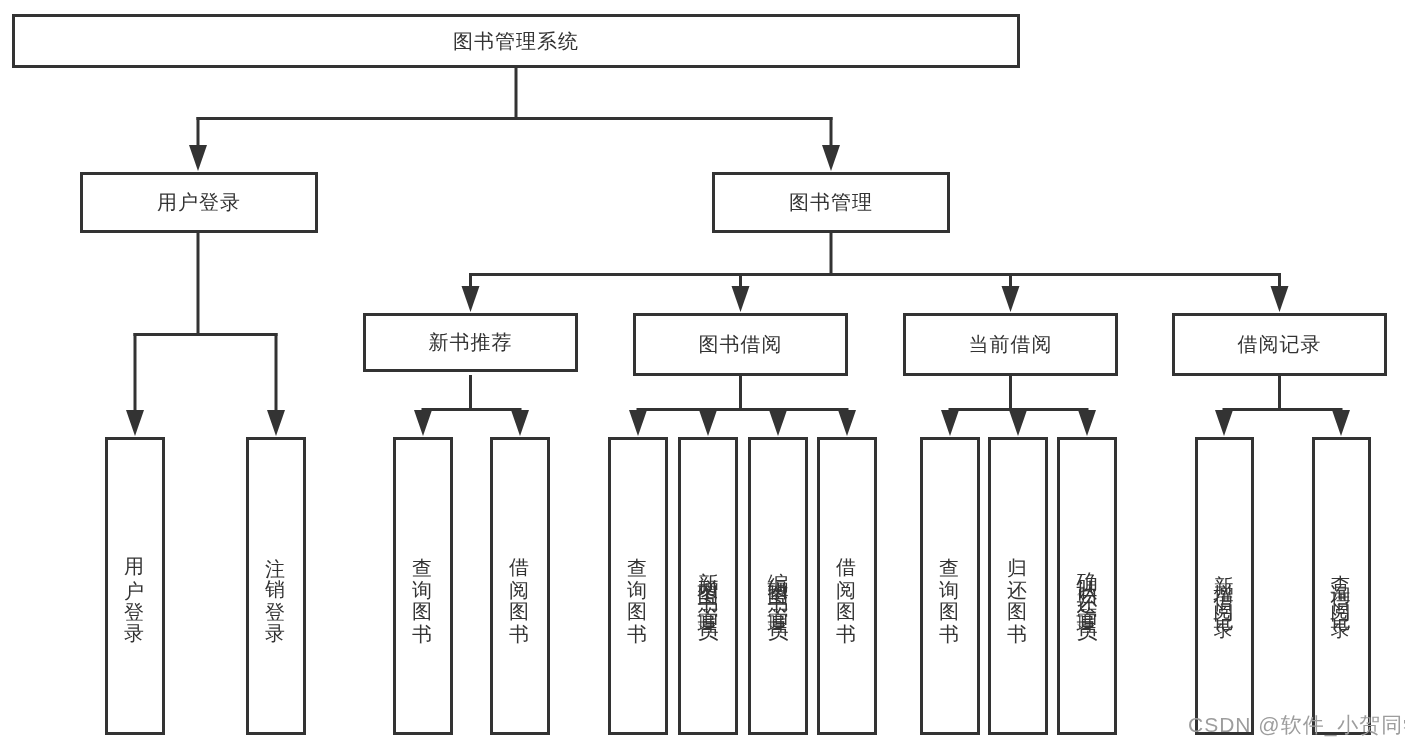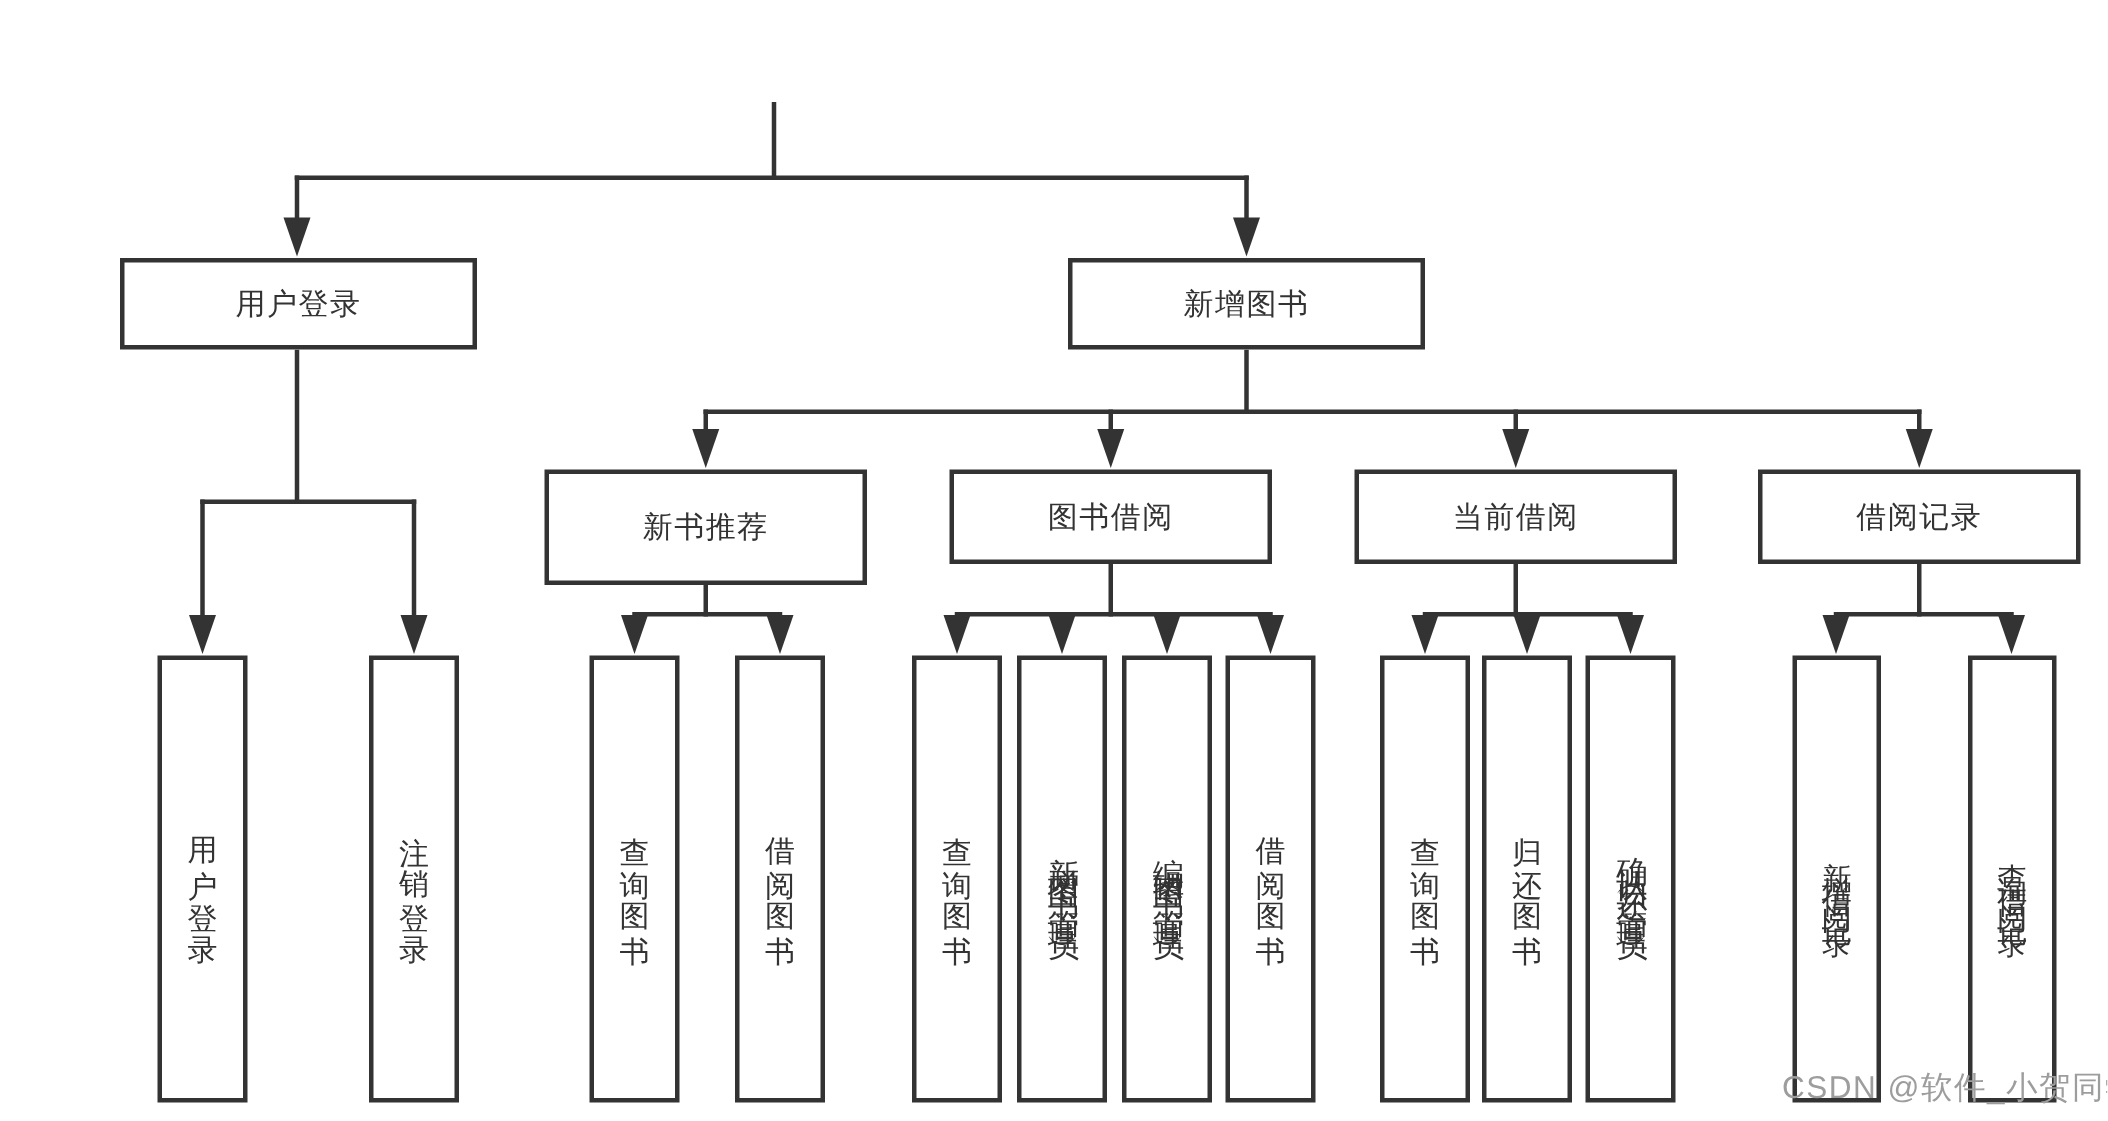--- a/index.html
+++ b/index.html
@@ -75,25 +75,26 @@
     <polygon points="950,436 941,410 959,410"></polygon>
     <polygon points="1018,436 1009,410 1027,410"></polygon>
     <polygon points="1087,436 1078,410 1096,410"></polygon>
 
     <line x1="1279.5" y1="375" x2="1279.5" y2="411"></line>
     <line x1="1222.5" y1="409.5" x2="1342.5" y2="409.5"></line>
     <polygon points="1224,436 1215,410 1233,410"></polygon>
     <polygon points="1341,436 1332,410 1350,410"></polygon>
   </svg>
 
+  <div class="box" style="left:12px;top:14px;width:1008px;height:54px;">图书管理系统</div>
 
   <div class="box" style="left:80px;top:172px;width:238px;height:61px;">用户登录</div>
-  <div class="box" style="left:712px;top:172px;width:238px;height:61px;">新增图书</div>
+  <div class="box" style="left:712px;top:172px;width:238px;height:61px;">图书管理</div>
 
-  <div class="box" style="left:363px;top:313px;width:215px;height:77px;text-align:right;">新书推荐</div>
+  <div class="box" style="left:363px;top:313px;width:215px;height:59px;text-align:right;">新书推荐</div>
   <div class="box" style="left:903px;top:313px;width:215px;height:63px;">当前借阅</div>
   <div class="box" style="left:633px;top:313px;width:215px;height:63px;">图书借阅</div>
   <div class="box" style="left:1172px;top:313px;width:215px;height:63px;font-family:Liberation Serif, serif;">借阅记录</div>
 
   <div class="box vbox ls" style="left:105px;top:437px;width:60px;height:298px;">用户登录</div>
   <div class="box vbox ls" style="left:246px;top:437px;width:60px;height:298px;">注销登录</div>
 
   <div class="box vbox ls" style="left:393px;top:437px;width:60px;height:298px;">查询图书</div>
   <div class="box vbox ls" style="left:490px;top:437px;width:60px;height:298px;">借阅图书</div>
 

